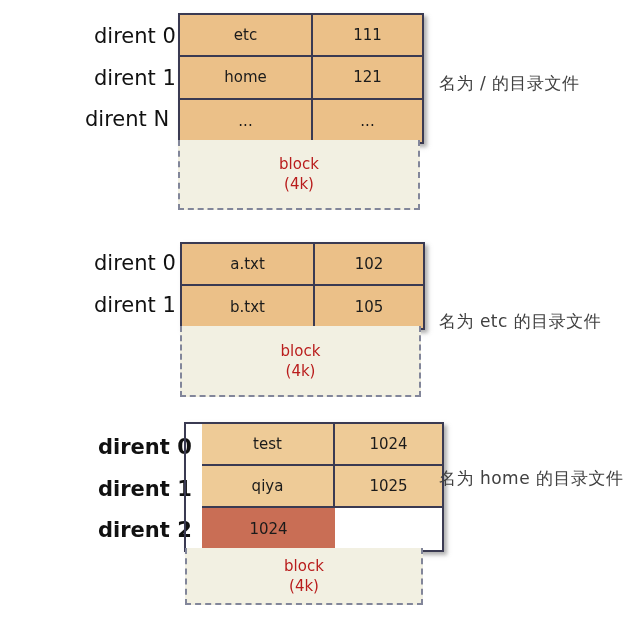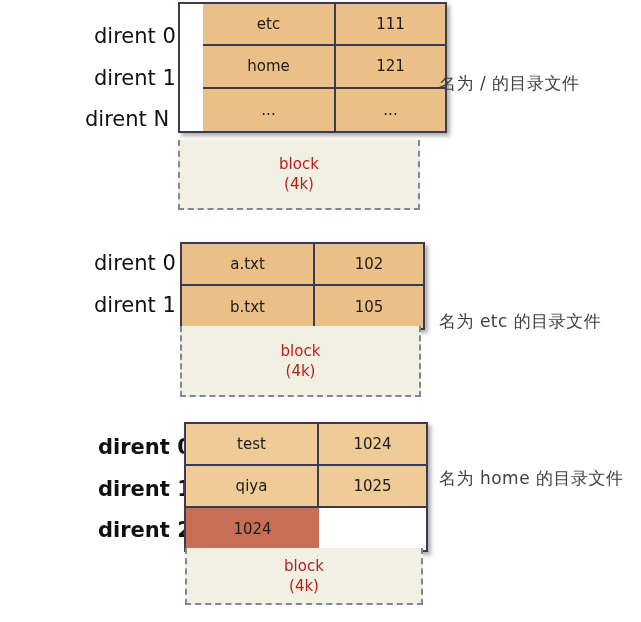--- a/index.html
+++ b/index.html
@@ -49,21 +49,21 @@
 </style>
 </head>
 <body>
 
 <div class="canvas">
 
   <div class="dlabel" style="left:94px;top:16px;">dirent 0</div>
   <div class="dlabel" style="left:94px;top:58px;">dirent 1</div>
   <div class="dlabel" style="left:85px;top:99px;">dirent N</div>
 
-  <div class="dtable" style="left:178px;top:2px;width:242px;height:127px;grid-template-columns:133px 1fr;grid-auto-rows:1fr;padding-left:23px;">
+  <div class="dtable" style="left:178px;top:13px;width:242px;height:127px;grid-template-columns:133px 1fr;grid-auto-rows:1fr;">
     <div class="cell namecol rowdiv">etc</div>
     <div class="cell rowdiv">111</div>
     <div class="cell namecol rowdiv">home</div>
     <div class="cell rowdiv">121</div>
     <div class="cell namecol">...</div>
     <div class="cell">...</div>
   </div>
 
   <div class="blockbox" style="left:178px;top:140px;width:238px;height:68px;">
     <div>block</div>
@@ -86,21 +86,21 @@
     <div>block</div>
     <div>(4k)</div>
   </div>
 
   <div class="caption" style="left:439px;top:310px;">名为 etc 的目录文件</div>
 
   <div class="dlabel bold" style="left:98px;top:427px;">dirent 0</div>
   <div class="dlabel bold" style="left:98px;top:469px;">dirent 1</div>
   <div class="dlabel bold" style="left:98px;top:510px;">dirent 2</div>
 
-  <div class="dtable bottom" style="left:184px;top:422px;width:240px;height:126px;grid-template-columns:133px 1fr;grid-auto-rows:1fr;">
+  <div class="dtable bottom" style="left:184px;top:422px;width:240px;height:126px;grid-template-columns:133px 1fr;grid-auto-rows:1fr;padding-left:16px;">
     <div class="cell namecol rowdiv">test</div>
     <div class="cell rowdiv blue">1024</div>
     <div class="cell namecol rowdiv">qiya</div>
     <div class="cell rowdiv">1025</div>
     <div class="cell hl blue">1024</div>
   </div>
 
   <div class="blockbox" style="left:185px;top:548px;width:234px;height:55px;">
     <div>block</div>
     <div>(4k)</div>

